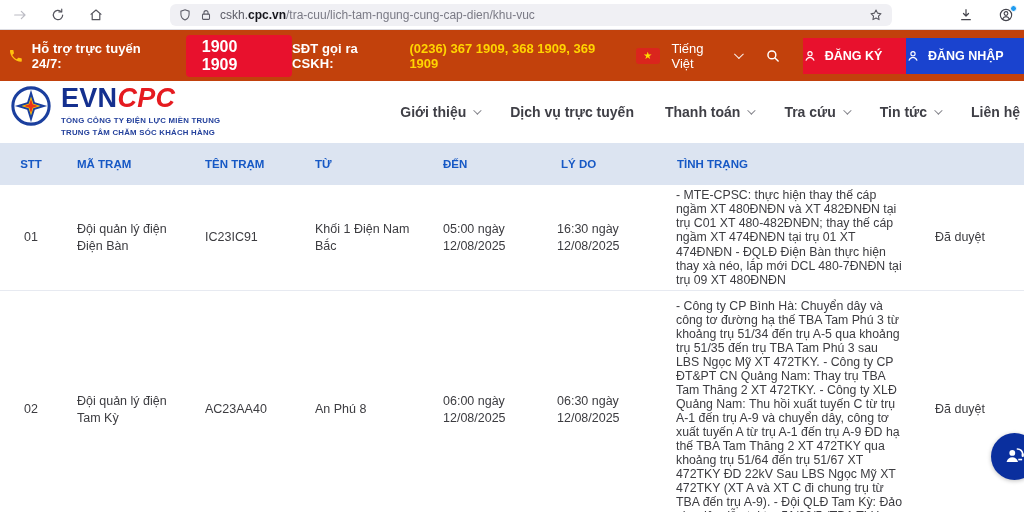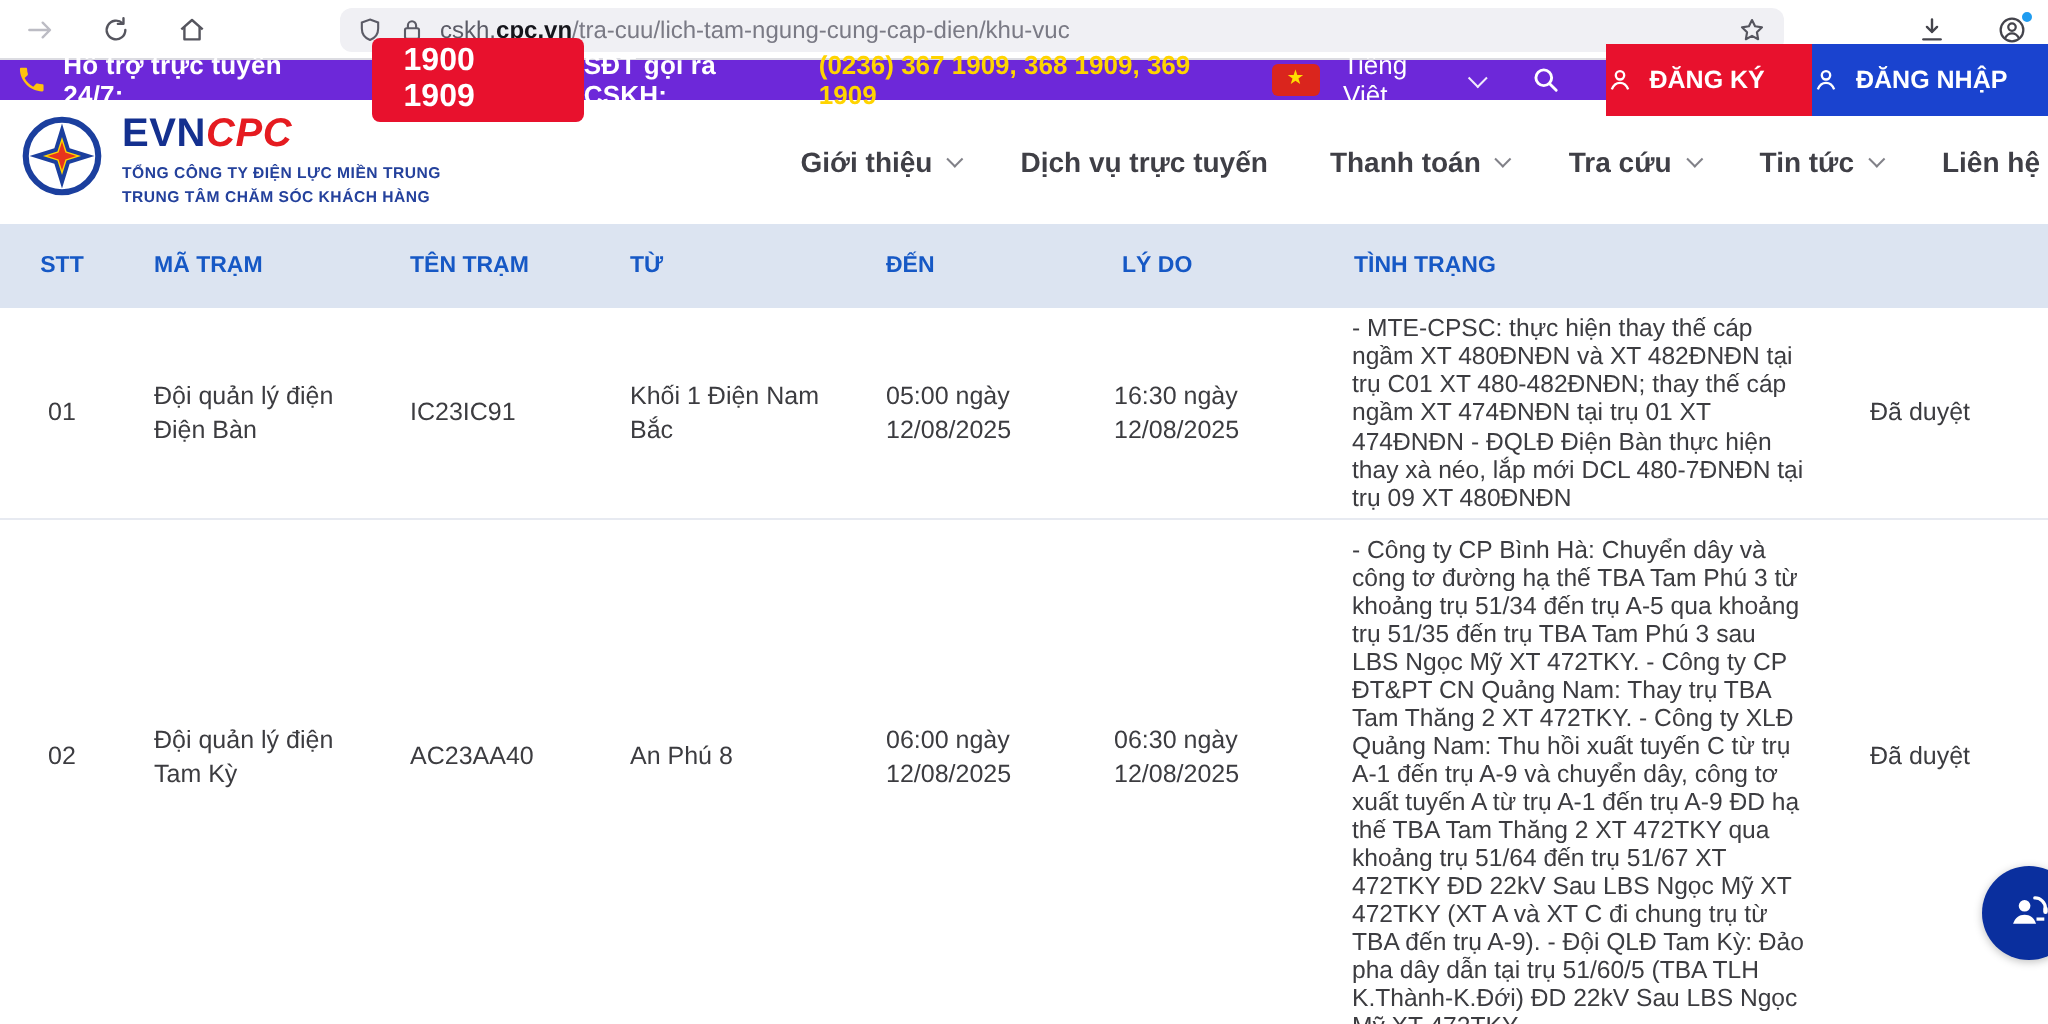--- a/index.html
+++ b/index.html
@@ -16,41 +16,41 @@
              display:flex; align-items:center; padding:0 8px; gap:7px; }
   .urltext { font-size:12px; color:#5b5b66; white-space:nowrap; overflow:hidden; flex:1; }
   .urltext b { color:#16161c; font-weight:700;margin-top:40px; }
   .urltext .path { color:#7a7a85; }
   .chrome .right { display:flex; align-items:center; gap:24px; margin-left:66px; }
   .acct { position:relative; }
   .acct .dot { position:absolute; top:-2px; right:-3px; width:7px; height:7px;
                border-radius:50%; background:#1f9cf0; border:1px solid #fff; }
 
   
-  .topbar { height:20px; background:#6d28d9; display:flex; align-items:center;
+  .topbar { height:51px; background:#c2410c; display:flex; align-items:center;
             color:#fff; font-size:13px; }
   .topbar .grp { display:flex; align-items:center; gap:8px; }
   .topbar .lbl { font-weight:700; letter-spacing:.1px; }
   .hotline-badge { background:#e8112d; color:#fff; font-weight:700; font-size:16px;
                    padding:3px 16px; border-radius:4px; margin-left:6px; }
   .cskh-num { color:#ffd400; font-weight:700; }
   .flagbox { width:24px; height:16px; background:#da251d; border-radius:3px;
              display:flex; align-items:center; justify-content:center;
              color:#ffde00; font-size:10px; line-height:1; }
   .chev { width:7px; height:7px; border-right:1.6px solid currentColor; border-bottom:1.6px solid currentColor;
           transform:rotate(45deg) translateY(-2px); display:inline-block; margin-left:6px; opacity:.9; }
   .topbtn { height:36px; display:flex; align-items:center; justify-content:flex-start; gap:8px;
             font-weight:700; font-size:12.5px; color:#fff; cursor:pointer; }
   .btn-reg { width:105px; background:#e8112d; }
   .btn-login { width:120px; background:#1a43cf; }
 
   
   .header { height:62px; background:#fff; display:flex; align-items:center; padding:0 4px 0 10px; }
   .brand { display:flex; align-items:flex-start; gap:9px; }
-  .brand .txt .big { font-size:20px; font-weight:700; line-height:1; letter-spacing:.3px;text-align:right; }
+  .brand .txt .big { font-size:27px; font-weight:700; line-height:1; letter-spacing:.3px;text-align:right; }
   .brand .txt .big .evn { color:#14308f; }
   .brand .txt .big .cpc { color:#e51b20; font-style:italic; }
   .brand .sub { font-size:7.8px; font-weight:700; color:#24419c; letter-spacing:.25px; line-height:1.5; margin-top:3px; }
   .mainnav { margin-left:auto; display:flex; align-items:center; gap:31px; }
   .navitem { font-weight:700; font-size:14px; color:#3f3f46; display:flex; align-items:center; cursor:pointer; white-space:nowrap; }
   .navitem .chev { border-color:#74747c; width:6px; height:6px; margin-left:7px; }
 
   
   .grid8 { display:grid; grid-template-columns:62px 128px 110px 128px 114px 115px 258px 1fr; }
   .thead { height:42px; background:#dce4f1; align-items:center;

